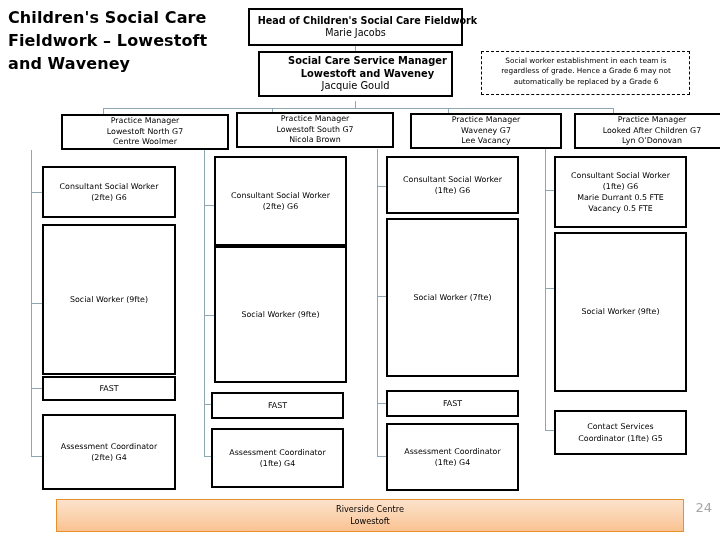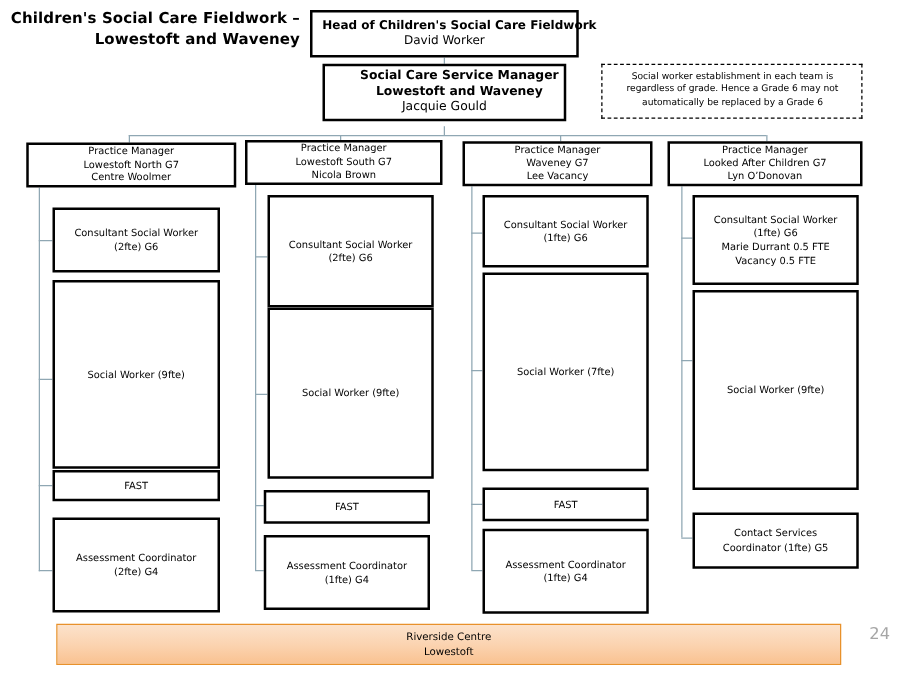--- a/index.html
+++ b/index.html
@@ -33,22 +33,22 @@
   }
   .box .ln { display: block; white-space: nowrap; }
   .b-bold { font-weight: bold; padding-left: 24px; }
 
   
   .chart-title {
     position: absolute;
     left: 8px;
     top: 6px;
     width: 232px;
-    text-align: right;
-    font-size: 12px;
+    text-align: left;
+    font-size: 16px;
     font-weight: bold;
     line-height: 1.45;
     letter-spacing: 0.1px;
     z-index: 6;
   }
 
   
   .head-box { font-size: 9.6px; }
   .svc-box  { font-size: 9.9px; }
 
@@ -60,21 +60,21 @@
     border: 1.4px dashed #000000;
     font-size: 7.3px;
     line-height: 1.42;
     padding: 4px 5px 3px 6px;
     text-align: center;
     z-index: 6;
   }
   .note-box .ln { display: block; white-space: nowrap; }
 
   
-  .pm-box { font-size: 7.9px; line-height: 1.38; }
+  .pm-box { font-size: 7.9px; line-height: 1.38; margin-left: 40px; }
 
   
   .role-box { font-size: 7.9px; line-height: 1.42; }
 
   
   .footer-bar {
     position: absolute;
     box-sizing: border-box;
     border: 1.2px solid #E8912B;
     background: linear-gradient(to bottom, #FCE2CB 0%, #FBD2AE 55%, #F9C291 100%);
@@ -113,21 +113,21 @@
 
 <div id="page">
 
   <div class="chart-title">
     <span class="ln">Children's Social Care Fieldwork –</span>
     <span class="ln">Lowestoft and Waveney</span>
   </div>
 
   <div class="box head-box" style="left:248px; top:8px; width:215px; height:38px;">
     <span class="ln b-bold">Head of Children's Social Care Fieldwork</span>
-    <span class="ln">David Worker</span>
+    <span class="ln">Marie Jacobs</span>
   </div>
 
   <div class="cn cn-v" style="left:355px; top:46px; width:1px; height:11px;"></div>
 
   <div class="box svc-box" style="left:258px; top:51px; width:195px; height:46px;">
     <span class="ln b-bold">Social Care Service Manager</span>
     <span class="ln b-bold">Lowestoft and Waveney</span>
     <span class="ln">Jacquie Gould</span>
   </div>
 
@@ -255,20 +255,20 @@
 
   <div class="box role-box" style="left:554px; top:232px; width:133px; height:160px;">
     <span class="ln">Social Worker (9fte)</span>
   </div>
 
   <div class="box role-box" style="left:554px; top:410px; width:133px; height:45px;">
     <span class="ln">Contact Services</span>
     <span class="ln">Coordinator (1fte) G5</span>
   </div>
 
-  <div class="footer-bar" style="left:45px; top:499px; width:628px; height:33px;">
+  <div class="footer-bar" style="left:56px; top:499px; width:628px; height:33px;">
     <span class="ln">Riverside Centre</span>
     <span class="ln">Lowestoft</span>
   </div>
 
   <div class="page-num">24</div>
 
 </div>
 
 </body></html>

